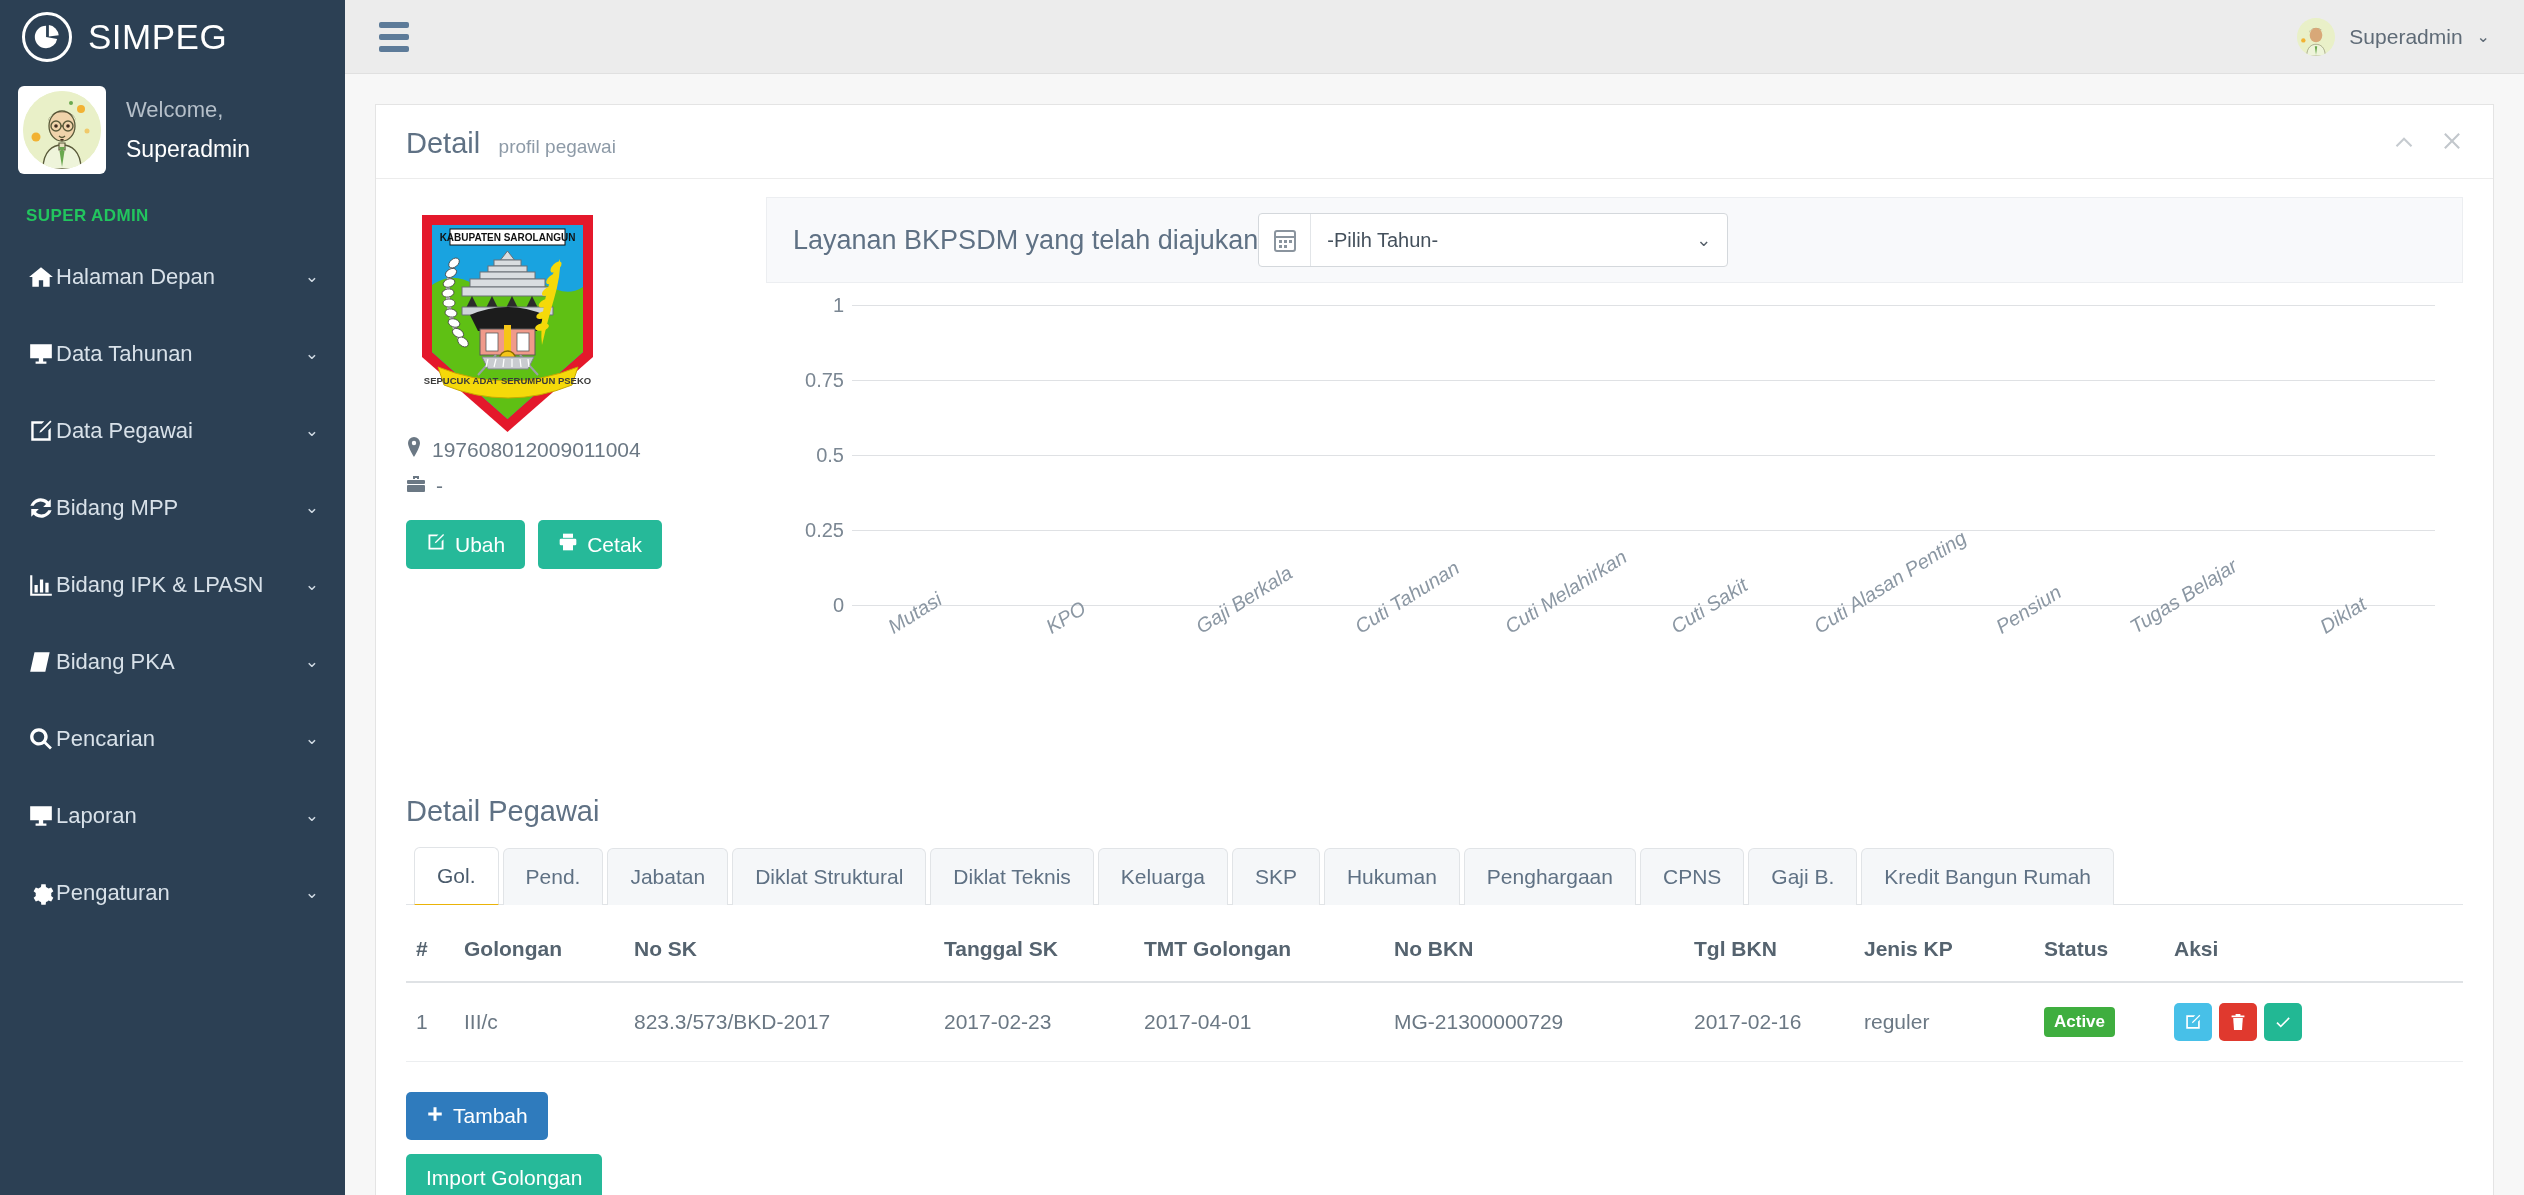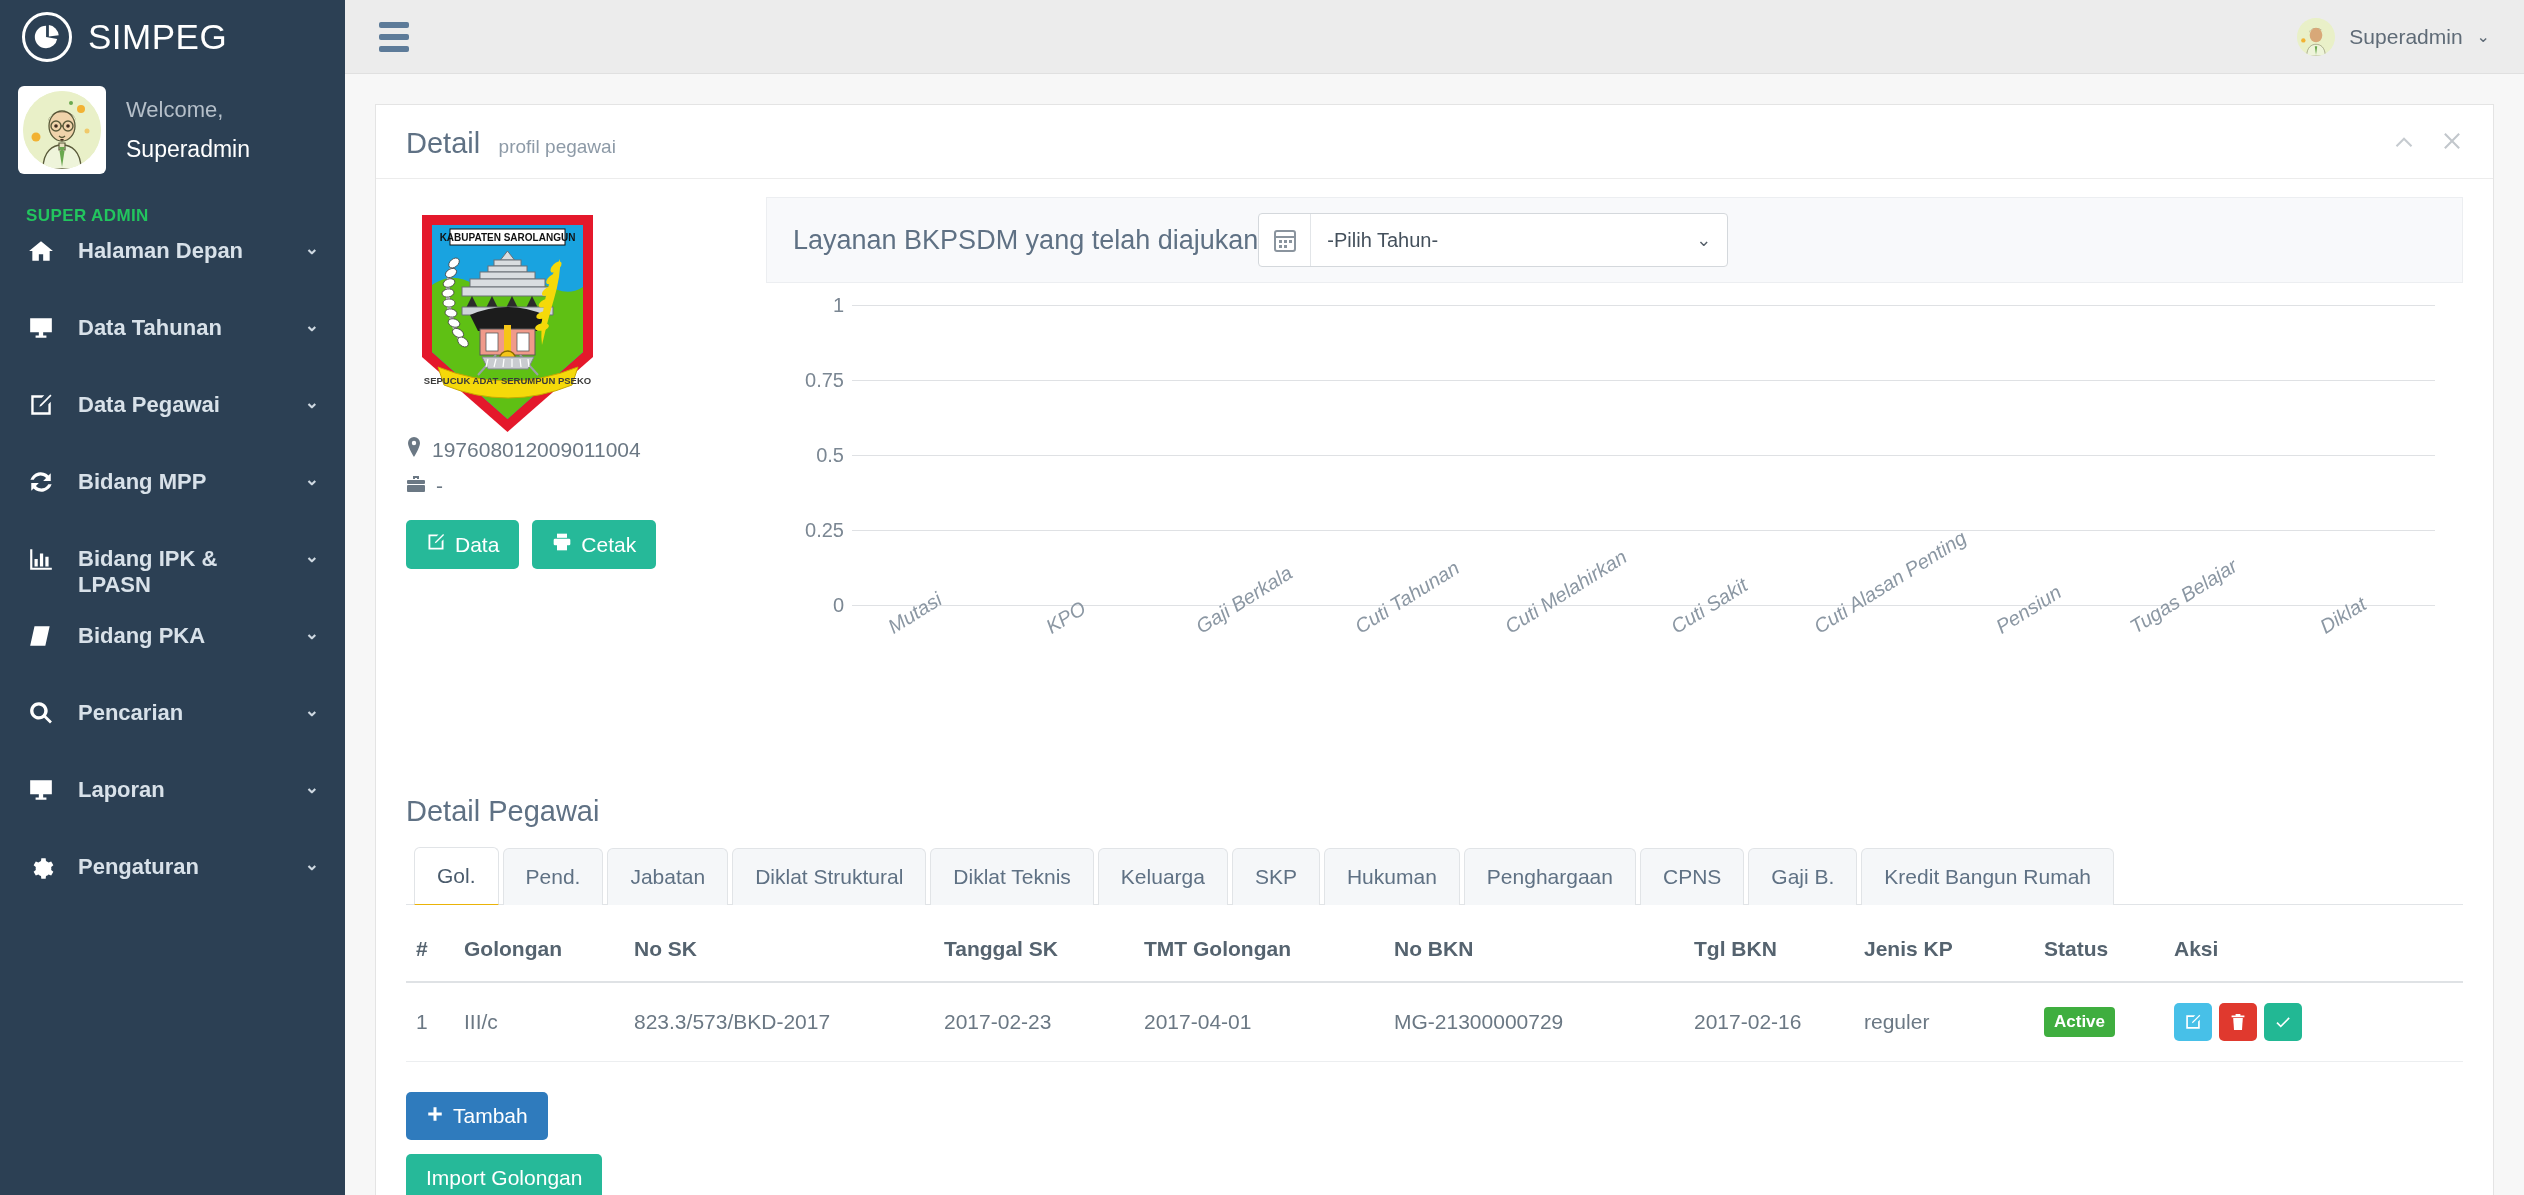--- a/index.html
+++ b/index.html
@@ -43,25 +43,23 @@
   }
   .welcome-wrap { line-height: 1.5; }
   .welcome-txt { font-size: 22px; color: #b5bfc9; }
   .welcome-name { font-size: 23px; color: #ffffff; margin-top: 6px; }
   .section-title {
     font-size: 17px; font-weight: bold; color: #22c55e;
     padding: 14px 0 12px 26px; letter-spacing: .4px;
   }
   .nav { display: flex; flex-direction: column; }
   .nav-item {
-    display: flex; 
+    display: flex; align-items: center;
     height: 77px; padding: 0 26px 0 26px;
     color: #cfd9e2; font-size: 22px; cursor: pointer;
-    gap: 22px;
-    font-weight: bold;
   }
   .nav-item .ico { width: 30px; display: flex; justify-content: center; color: #ffffff; }
   .nav-item .ico svg { fill: #ffffff; }
   .nav-label { flex: 1; color: #d8e1e9; }
   .caret { color: #cfd9e2; font-size: 17px; }
 
   
   .main { flex: 1; display: flex; flex-direction: column; background: #f7f7f7; min-width: 0;}
   .topbar {
     height: 74px; background: #ececec; border-bottom: 1px solid #e0e0e0;
@@ -480,21 +478,21 @@
             </div>
 
             <div class="btn-row">
               <button class="btn btn-teal">
                 <span>
                   <svg width="20" height="20" viewBox="0 0 24 24">
                       <path d="M3 3 h12 l-2.2 2.2 H5.2 v13.6 h13.6 v-7.6 L21 9 v12 H3 Z"></path>
                       <path d="M20.6 2.4 l1.1 1.1 -9.4 9.4 -1.8 .7 .7 -1.8 Z"></path>
                     </svg>
                 </span>
-                <span>Data</span>
+                <span>Ubah</span>
               </button>
               <button class="btn btn-teal">
                 <span>
                   <svg width="20" height="20" viewBox="0 0 24 24">
                       <path d="M6 2h12v5H6Z"></path>
                       <rect x="2" y="8" width="20" height="8" rx="1.5"></rect>
                       <path d="M6 14h12v8H6Z"></path>
                     </svg>
                 </span>
                 <span>Cetak</span>

